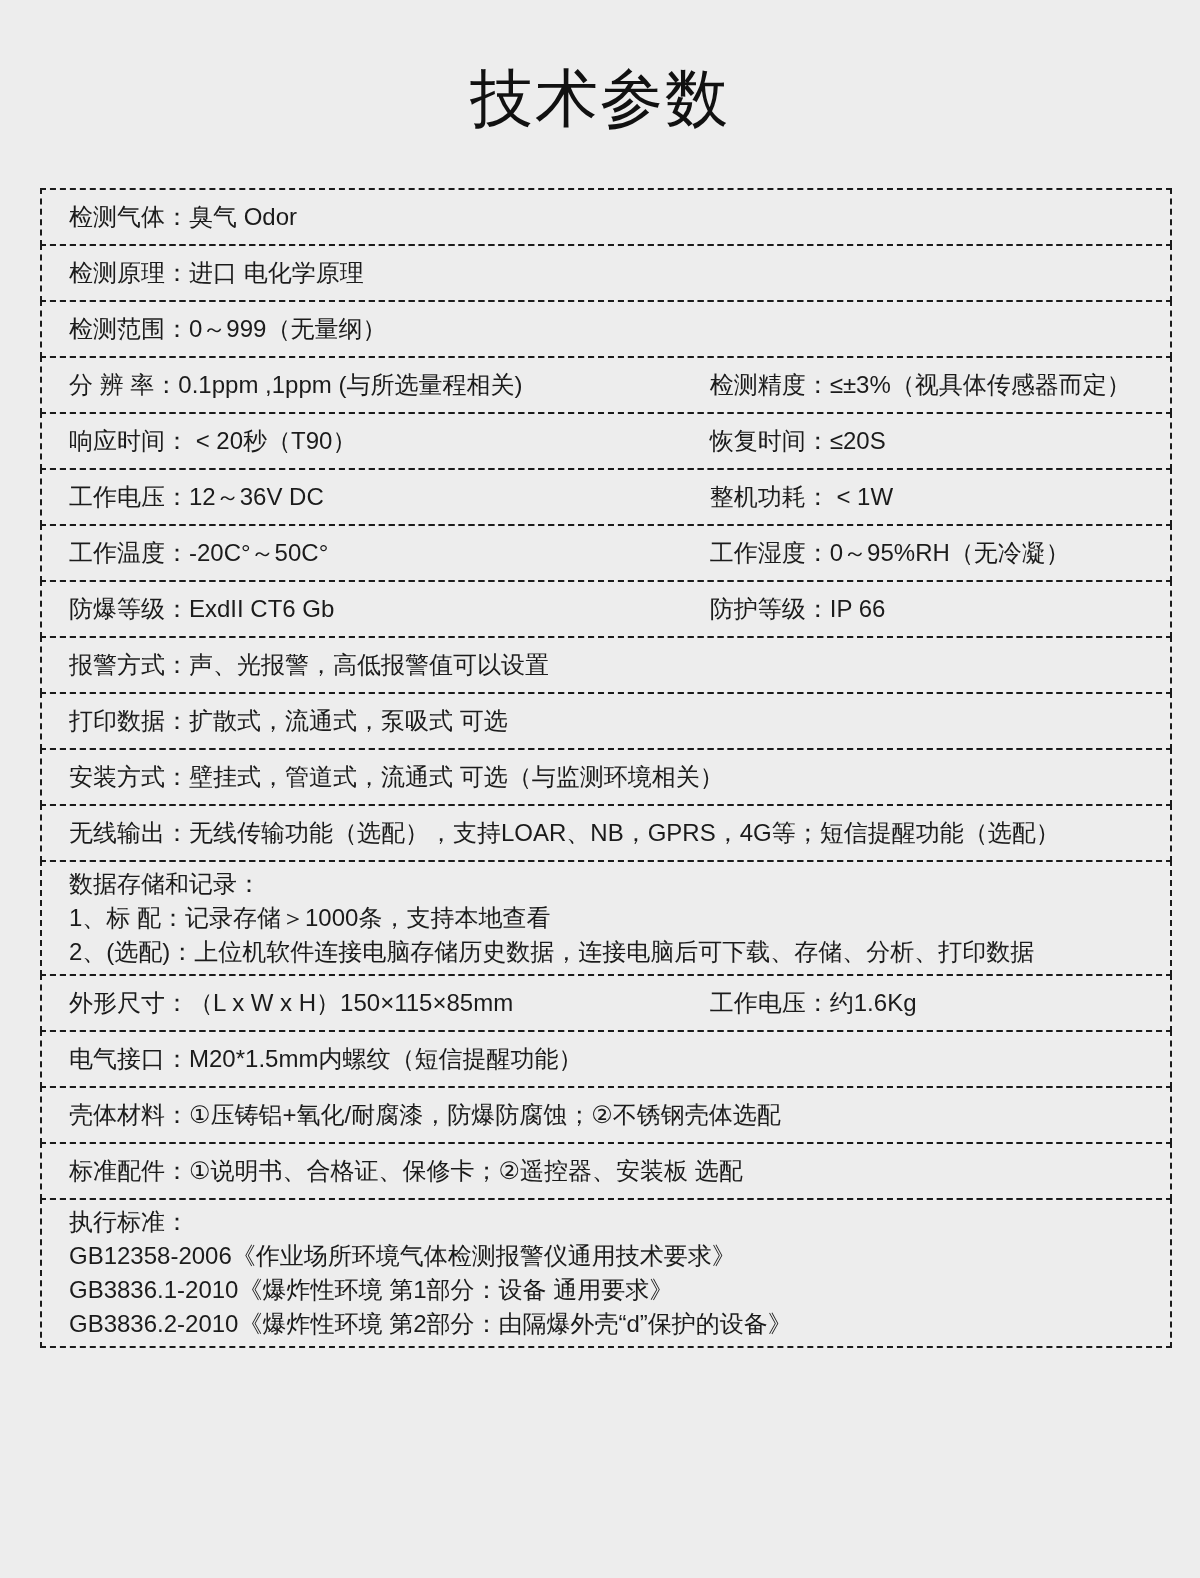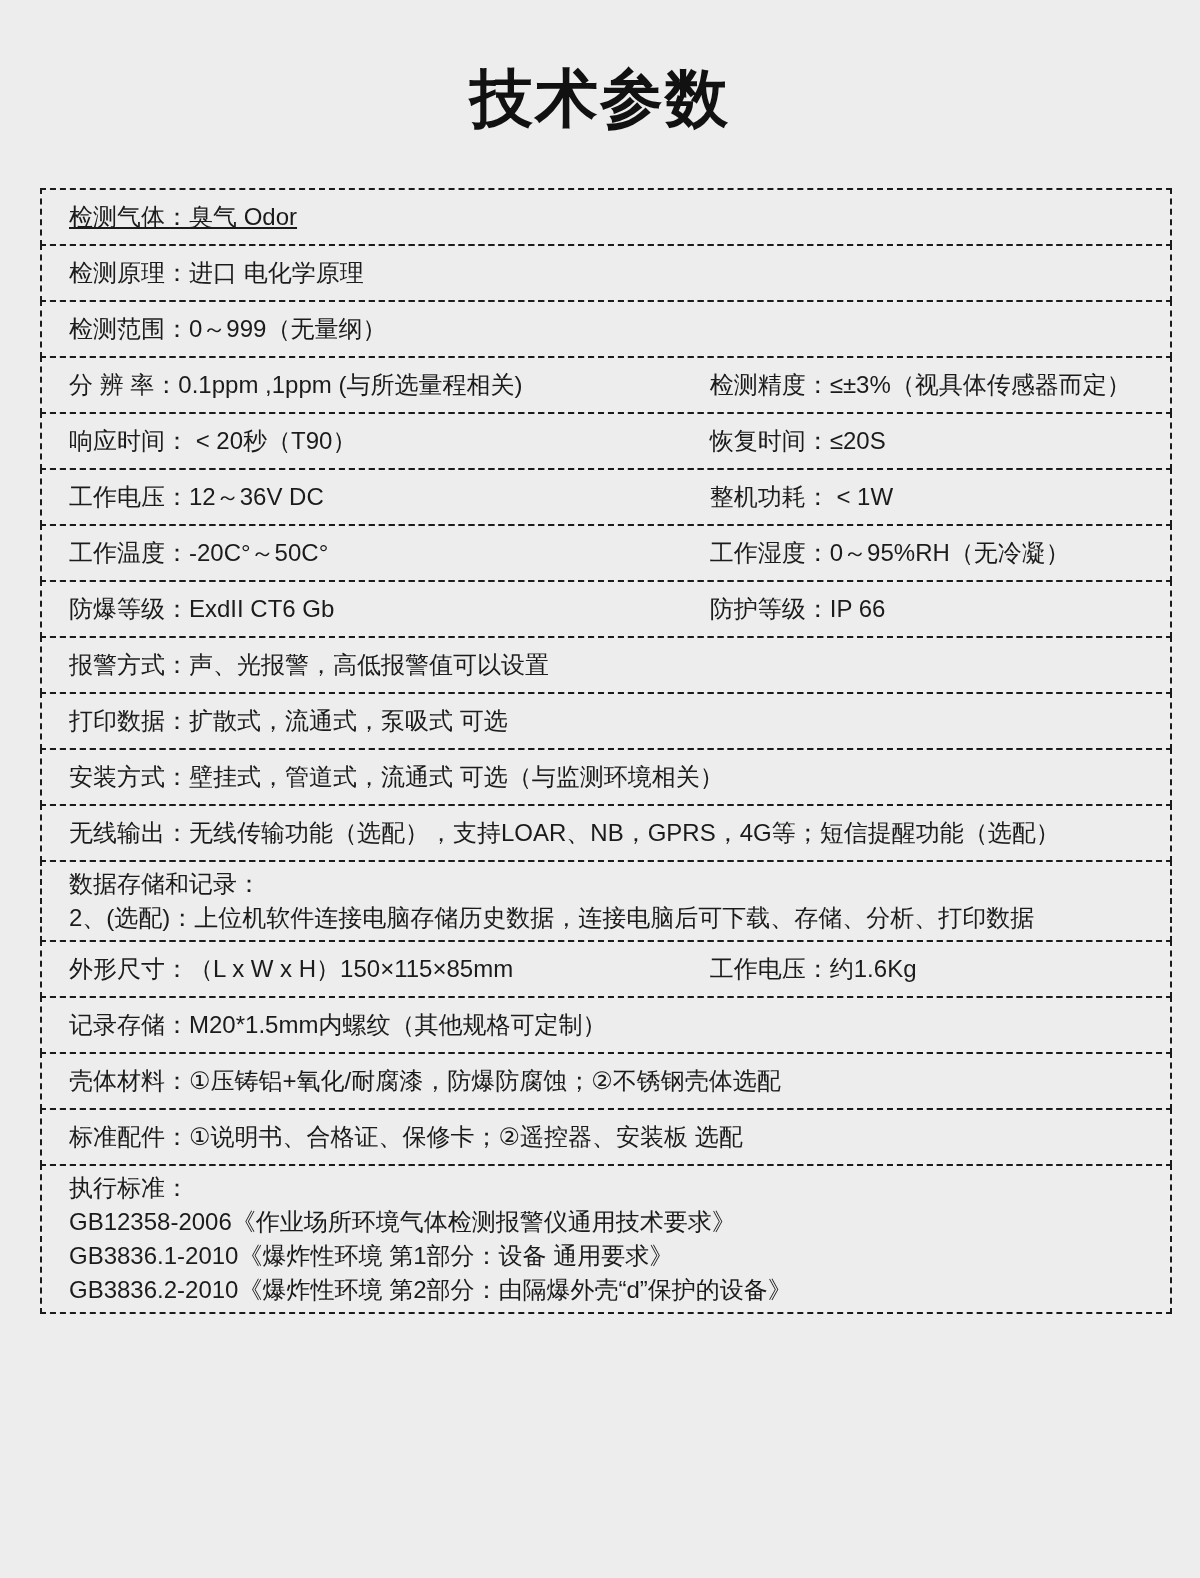--- a/index.html
+++ b/index.html
@@ -12,21 +12,21 @@
     background: #ededed;
     color: #1b1b1b;
     font-family: "Liberation Sans", "DejaVu Sans", sans-serif;
     position: relative;
     overflow: hidden;
   }
   .title {
     margin: 56px 0 0 0;
     text-align: center;
     font-size: 63px;
-    font-weight: 700;
+    font-weight: 400;
     letter-spacing: 2px;
     color: #111;
   }
   .spec-table {
     position: absolute;
     left: 40px;
     top: 188px;
     width: 1132px;
   }
   .row {
@@ -34,21 +34,20 @@
     border: 2px dashed #1b1b1b;
     margin-top: -2px;
     min-height: 58px;
     display: flex;
     align-items: center;
     font-size: 24px;
     line-height: 1.3;
   }
   .row:first-child {
     margin-top: 0;
-    text-decoration: underline;
   }
   .cell {
     padding-left: 27px;
     padding-right: 10px;
   }
   .cell.left {
     box-sizing: border-box;
     width: 59.2%;
     flex: none;
   }
@@ -119,31 +118,32 @@
   </div>
 
 
   <div class="row">
     <span class="cell">无线输出：无线传输功能（选配），支持LOAR、NB，GPRS，4G等；短信提醒功能（选配）</span>
   </div>
 
   <div class="row multi">
     <div class="cell">
       <div>数据存储和记录：</div>
+      <div>1、标 配：记录存储＞1000条，支持本地查看</div>
       <div>2、(选配)：上位机软件连接电脑存储历史数据，连接电脑后可下载、存储、分析、打印数据</div>
     </div>
   </div>
 
   <div class="row">
     <span class="cell left">外形尺寸：（L x W x H）150×115×85mm</span>
     <span class="cell right">工作电压：约1.6Kg</span>
   </div>
 
   <div class="row">
-    <span class="cell">记录存储：M20*1.5mm内螺纹（其他规格可定制）</span>
+    <span class="cell">电气接口：M20*1.5mm内螺纹（短信提醒功能）</span>
   </div>
 
   <div class="row">
     <span class="cell">壳体材料：①压铸铝+氧化/耐腐漆，防爆防腐蚀；②不锈钢壳体选配</span>
   </div>
 
   <div class="row">
     <span class="cell">标准配件：①说明书、合格证、保修卡；②遥控器、安装板 选配</span>
   </div>
 

